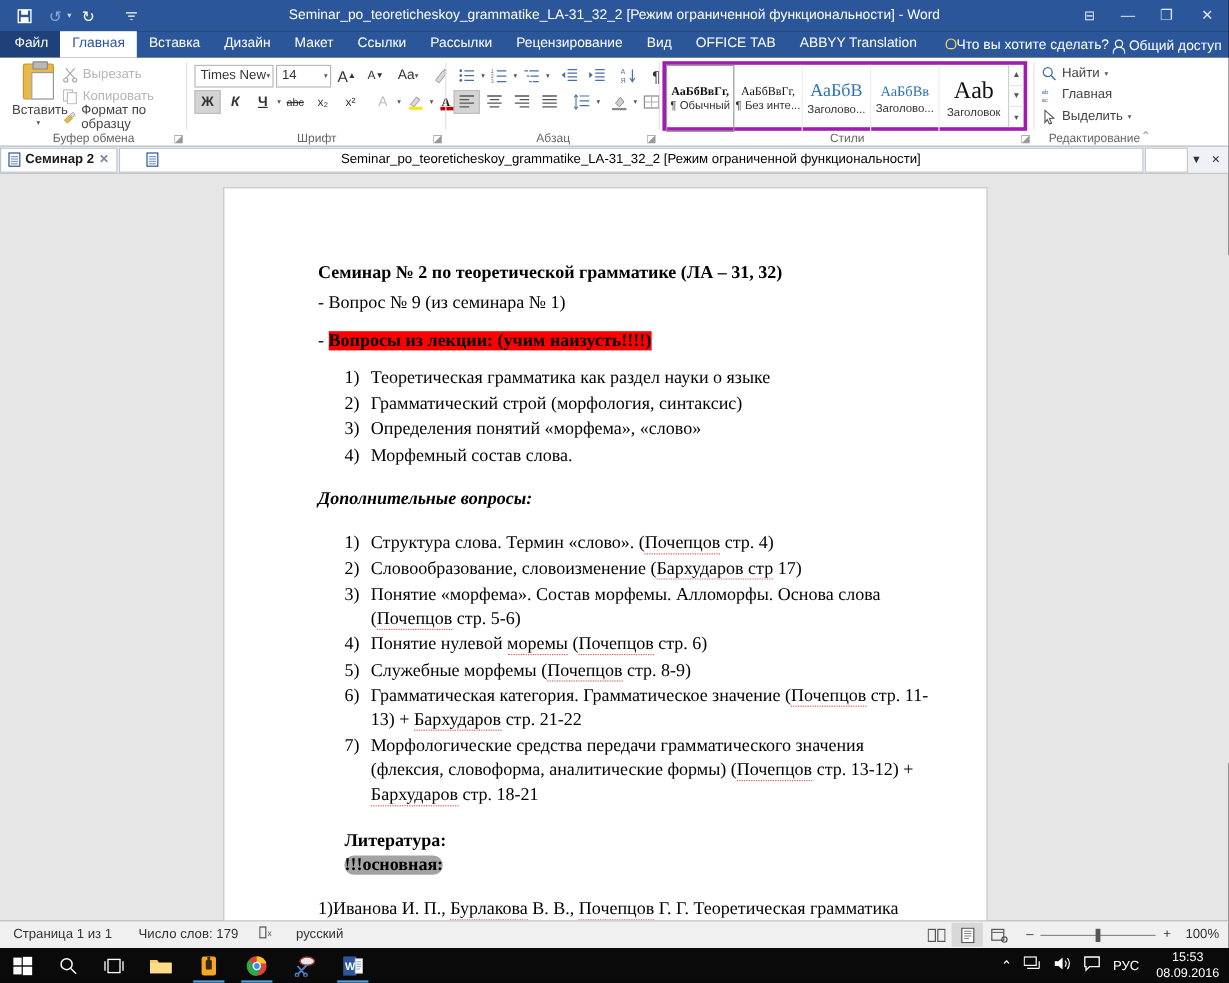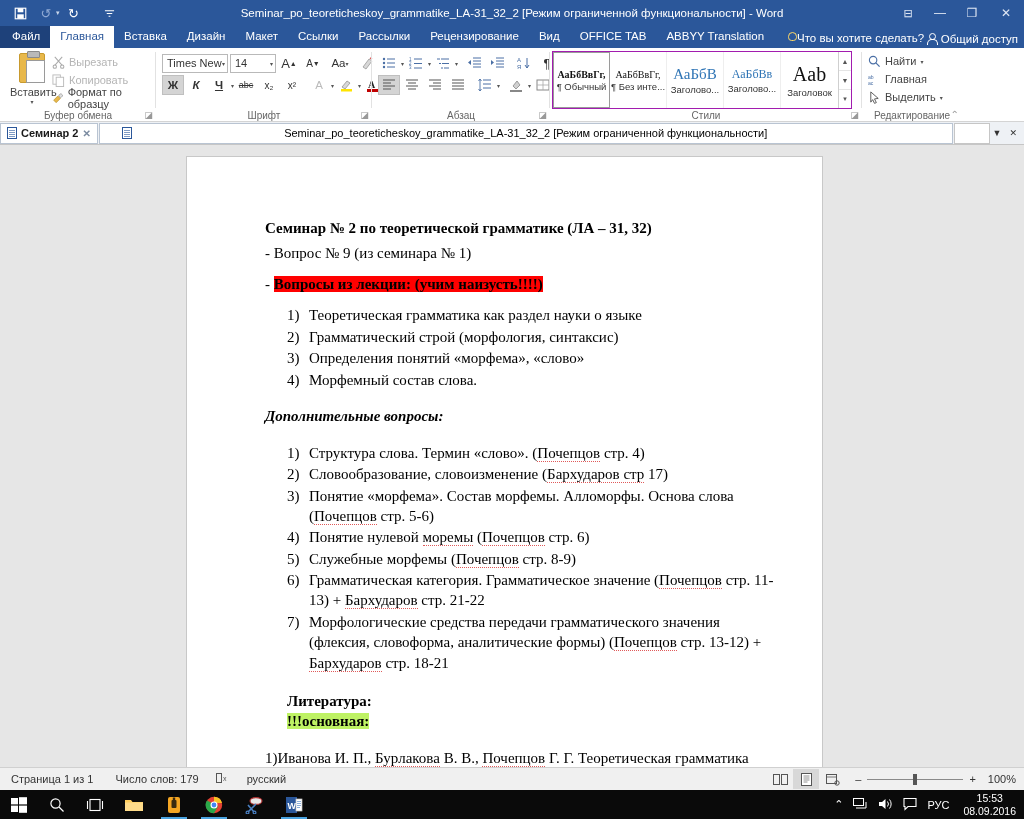--- a/index.html
+++ b/index.html
@@ -117,21 +117,21 @@
   .fbox .val { flex: 1; white-space: nowrap; overflow: hidden; }
   .sq-btn {
     width: 22px; height: 20px; display: flex; align-items: center;
     justify-content: center; font-size: 11.5px; color: #333;
   }
   .sq-btn.on { background: #d4d4d4; border: 1px solid #bfbfbf; }
 
   
   .styles-gal {
     position: absolute; left: 2px; top: 3px; height: 58px;
-    border: 1px solid #a21caf; display: flex; background: #fff;
+    border: 3px solid #a21caf; display: flex; background: #fff;
   }
   .style-item {
     width: 57px; height: 56px; display: flex; flex-direction: column;
     align-items: center; justify-content: center; gap: 1px;
     border-right: 1px solid #eee;
   }
   .style-item.sel { border: 1.5px solid #9a9a9a; }
   .style-prev { font-family: "Liberation Serif", serif; font-size: 11px; color: #111; white-space: nowrap; }
   .style-name { font-size: 9.5px; color: #333; white-space: nowrap; overflow: hidden; max-width: 54px; }
   .gal-scroll {
@@ -179,21 +179,21 @@
     background: #fff; box-shadow: 0 0 0 1px #c8c8c8;
   }
   .page-inner {
     position: absolute; left: 78px; top: 62px; right: 44px;
     font-family: "Liberation Serif", serif; font-size: 15px; color: #000;
   }
   .p { margin-bottom: 11px; line-height: 1.32; }
   .p.tight { margin-bottom: 0; }
   .doc-title { font-weight: bold; margin-bottom: 5px; }
   .hl-red { background: #ff0000; color: #000; font-weight: bold; }
-  .hl-mag { background: #bef264; color: #000; }
+  .hl-mag { background: #a3a3a3; color: #000; border-radius: 8px; }
   .ital-b { font-style: italic; font-weight: bold; }
   ol.nlist { list-style: none; margin: 0 0 11px 0; padding: 0; }
   ol.nlist li {
     position: relative; padding-left: 44px; line-height: 1.36; margin-bottom: 1px;
   }
   ol.nlist li .num { position: absolute; left: 22px; top: 0; }
   .sp-u {
     border-bottom: 1.5px dotted #e05a5a; padding-bottom: 0px;
   }
   .lit { margin-left: 22px; font-weight: bold; }

